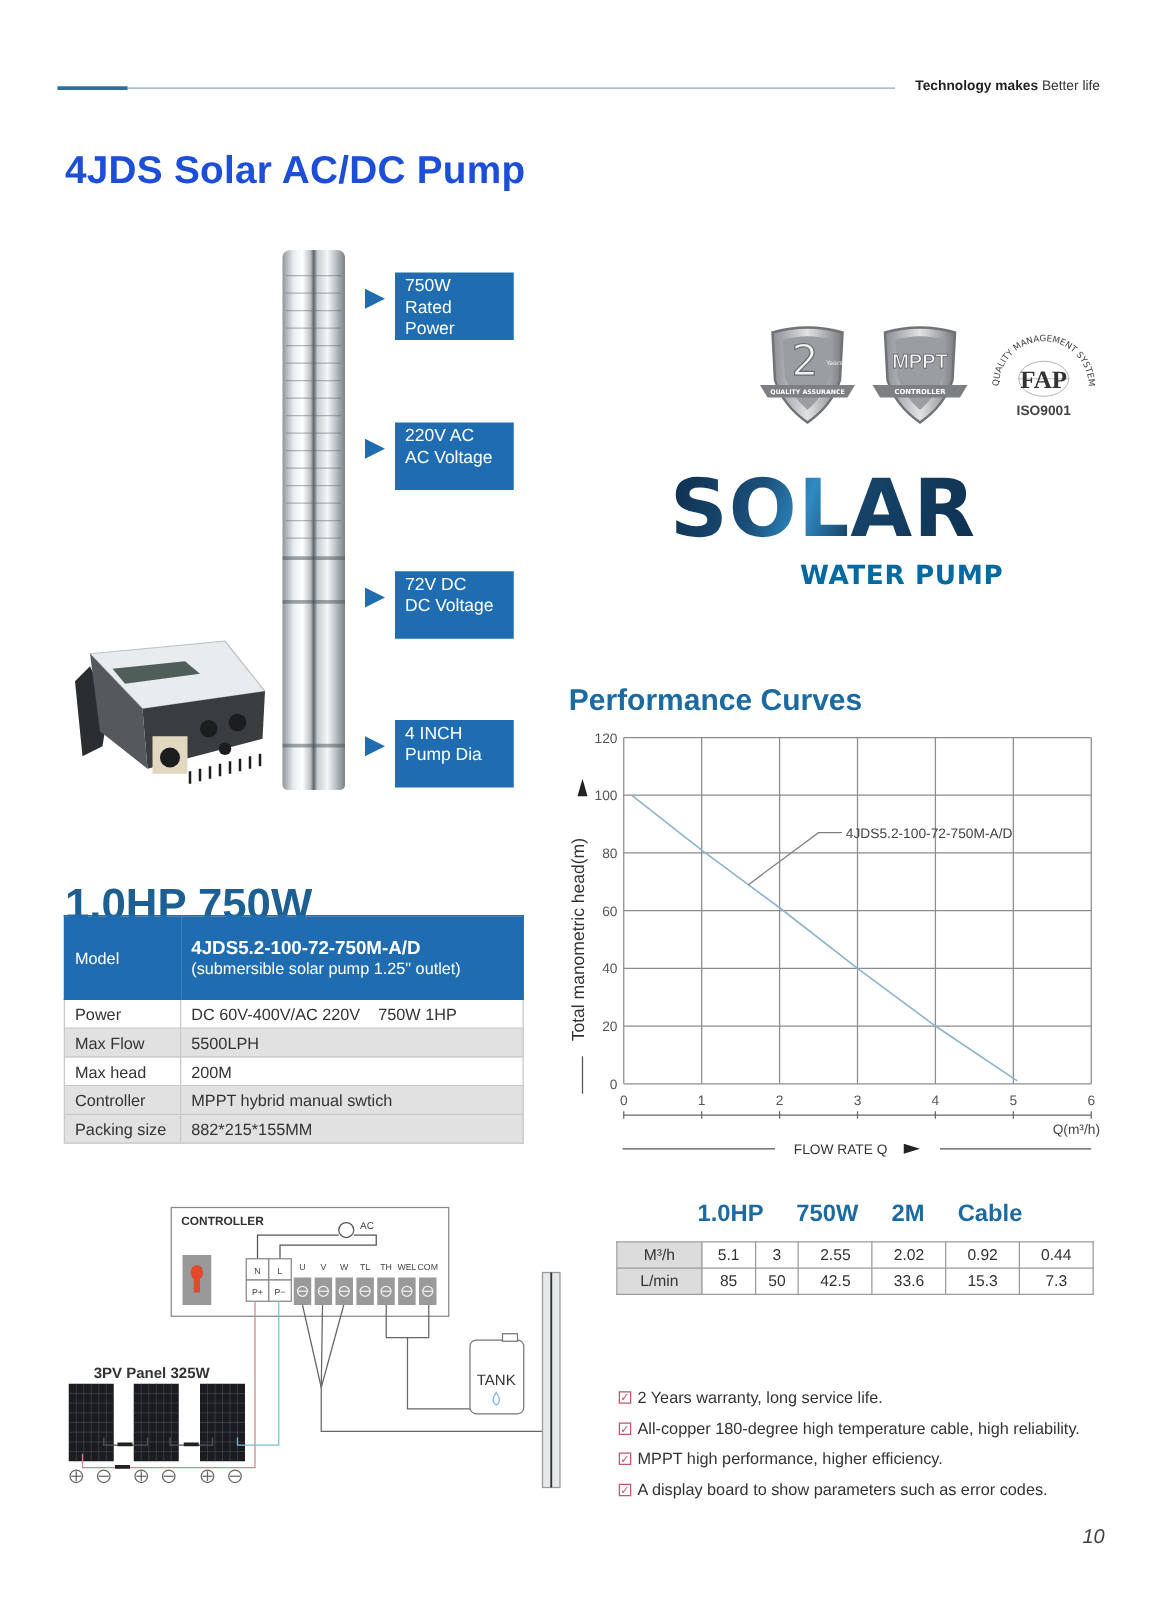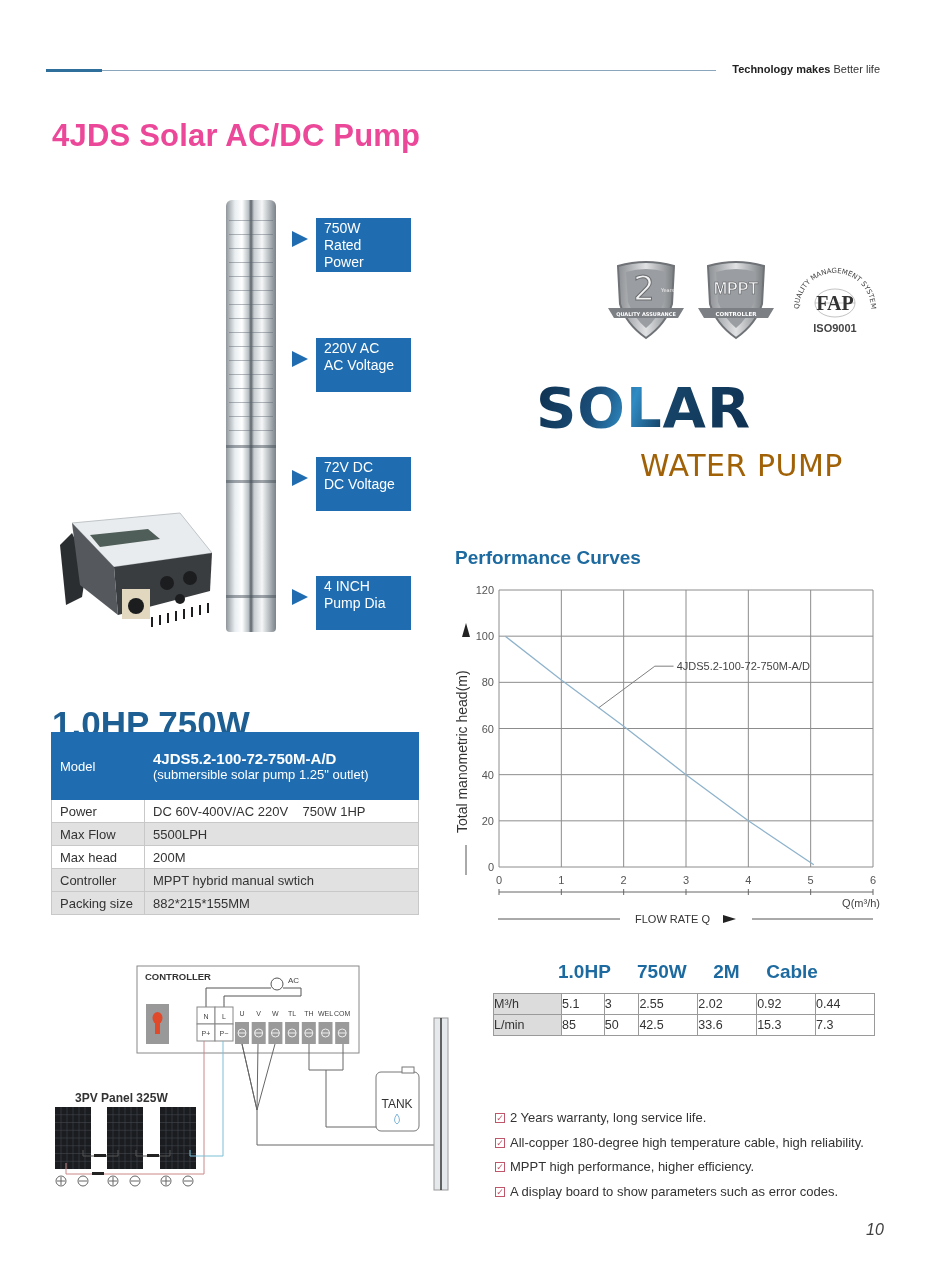--- a/index.html
+++ b/index.html
@@ -5,67 +5,67 @@
   * { margin:0; padding:0; box-sizing:border-box; }
   html, body { width:936px; height:1280px; background:#ffffff; overflow:hidden; }
   body { position:relative; font-family:"Liberation Sans", "DejaVu Sans", sans-serif; color:#333; }
 
   
   .hdr-line { position:absolute; left:46px; top:70px; width:670px; height:1px; background:#8aa6bd; }
   .hdr-line-accent { position:absolute; left:46px; top:69px; width:56px; height:3px; background:#2f6f9c; }
   .hdr-tag { position:absolute; right:56px; top:63px; font-size:11px; color:#333; white-space:nowrap; }
   .hdr-tag b { font-weight:bold; color:#222; }
 
-  .page-title { position:absolute; left:52px; top:118px; font-size:31px; font-weight:bold; color:#ec4899; letter-spacing:0.2px; }
+  .page-title { position:absolute; left:52px; top:118px; font-size:31px; font-weight:bold; color:#1d4ed8; letter-spacing:0.2px; }
 
   
   .pump { position:absolute; left:226px; top:200px; width:50px; height:432px; border-radius:6px 6px 4px 4px;
     background:linear-gradient(90deg,#8f969b 0%,#e9eef1 18%,#ffffff 32%,#b9c0c5 45%,#5e656a 50%,#c7cdd1 56%,#f5f7f8 72%,#a5acb1 90%,#7c8388 100%); }
   .pump-rib { position:absolute; left:3px; width:44px; height:1px; background:rgba(90,100,110,0.45); }
   .pump-band { position:absolute; left:0; width:50px; height:3px; background:rgba(70,80,90,0.5); }
 
   
   .callout { position:absolute; left:292px; }
   .callout .arrow { position:absolute; left:0; top:13px; width:0; height:0; border-top:8px solid transparent; border-bottom:8px solid transparent; border-left:16px solid #1f6db0; }
   .callout .box { position:absolute; left:24px; top:0; width:95px; height:54px; background:#1f6db0; color:#fff; font-size:14px; line-height:17px; padding:2px 8px; }
 
   
   .ctrl { position:absolute; left:52px; top:505px; width:160px; height:125px; }
 
   
   .badge { position:absolute; width:80px; height:82px; }
   .iso { position:absolute; left:785px; top:265px; width:100px; height:75px; }
 
-  .solar-big { position:absolute; left:536px; top:368px; font-size:56px; font-weight:900; font-family:"DejaVu Sans", sans-serif; letter-spacing:1px;
+  .solar-big { position:absolute; left:536px; top:368px; font-size:64px; font-weight:900; font-family:"DejaVu Sans", sans-serif; letter-spacing:1px;
     color:#123a5c; background:linear-gradient(110deg,#0d2d4a 0%,#1b4f7a 30%,#2f8bc4 45%,#164468 60%,#0e2f4f 100%);
     -webkit-background-clip:text; background-clip:text; -webkit-text-fill-color:transparent; line-height:80px; }
-  .water-pump { position:absolute; left:640px; top:448px; font-size:30px; font-weight:400; font-family:"DejaVu Sans", sans-serif; color:#a16207; letter-spacing:0.5px; }
+  .water-pump { position:absolute; left:640px; top:448px; font-size:21px; font-weight:700; font-family:"DejaVu Sans", sans-serif; color:#0369a1; letter-spacing:0.5px; }
 
   
   .spec-title { position:absolute; left:52px; top:680px; font-size:35px; font-weight:bold; color:#1d5f93;margin-top:24px; }
   table.spec { position:absolute; left:51px; top:732px; width:368px; border-collapse:collapse; font-size:13px; }
   table.spec td { border:1px solid #c8c8c8; padding:0 8px; height:23px; color:#333; }
   table.spec tr.head td { background:#1f6db0; color:#fff; height:67px; border-color:#1f6db0; }
   table.spec tr.head td.v { border-left:1px solid #9bc0e0; }
   table.spec tr.head .model-name { font-size:15px; font-weight:bold; display:block; }
   table.spec tr.head .model-sub { font-size:13px; display:block; }
   table.spec tr.alt td { background:#e1e1e1; }
   table.spec td.k { width:93px; }
 
   
-  .chart-title { position:absolute; left:455px; top:547px; font-size:19px; font-weight:bold; color:#1d6aa0; }
+  .chart-title { position:absolute; left:455px; top:547px; font-size:24px; font-weight:bold; color:#1d6aa0; }
   .chart-svg { position:absolute; left:440px; top:575px; }
 
   
   .wiring { position:absolute; left:40px; top:960px; }
 
   
   .perf-title { position:absolute; left:558px; top:961px; font-size:19px; font-weight:bold; color:#1d6aa0; word-spacing:8px; }
   table.perf { position:absolute; left:493px; top:993px; width:382px; border-collapse:collapse; font-size:12.5px; }
-  table.perf td { border:1px solid #9a9a9a; height:21px; color:#333; }
+  table.perf td { border:1px solid #9a9a9a; text-align:center; height:21px; color:#333; }
   table.perf td.k { background:#dcdcdc; width:68px; }
 
   
   .features { position:absolute; left:495px; top:1106px; list-style:none; }
   .features li { font-size:13px; line-height:24.5px; color:#333; white-space:nowrap; display:flex; align-items:center; }
   .chk { display:inline-block; width:10px; height:10px; border:1px solid #c0566a; margin-right:5px; position:relative; font-size:9px; line-height:8px; color:#c0566a; text-align:center; }
 
   .page-num { position:absolute; left:866px; top:1221px; font-size:16px; color:#404040;font-style:italic; }
 </style>
 </head>

